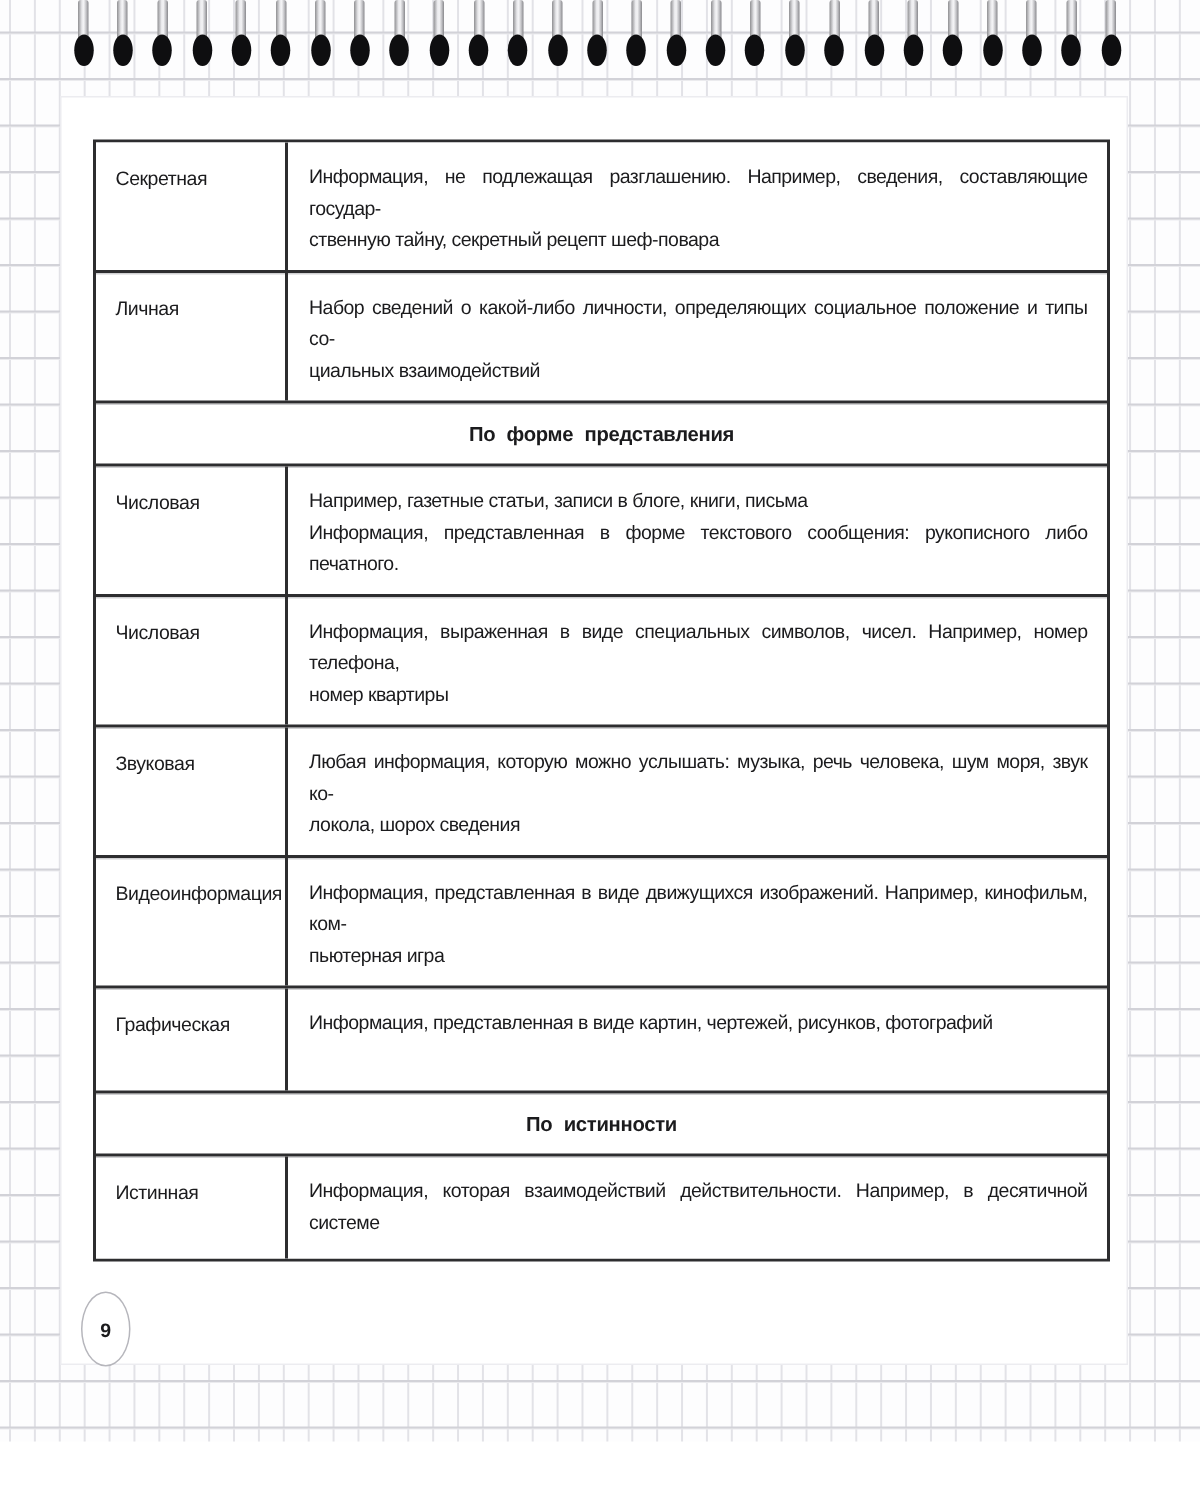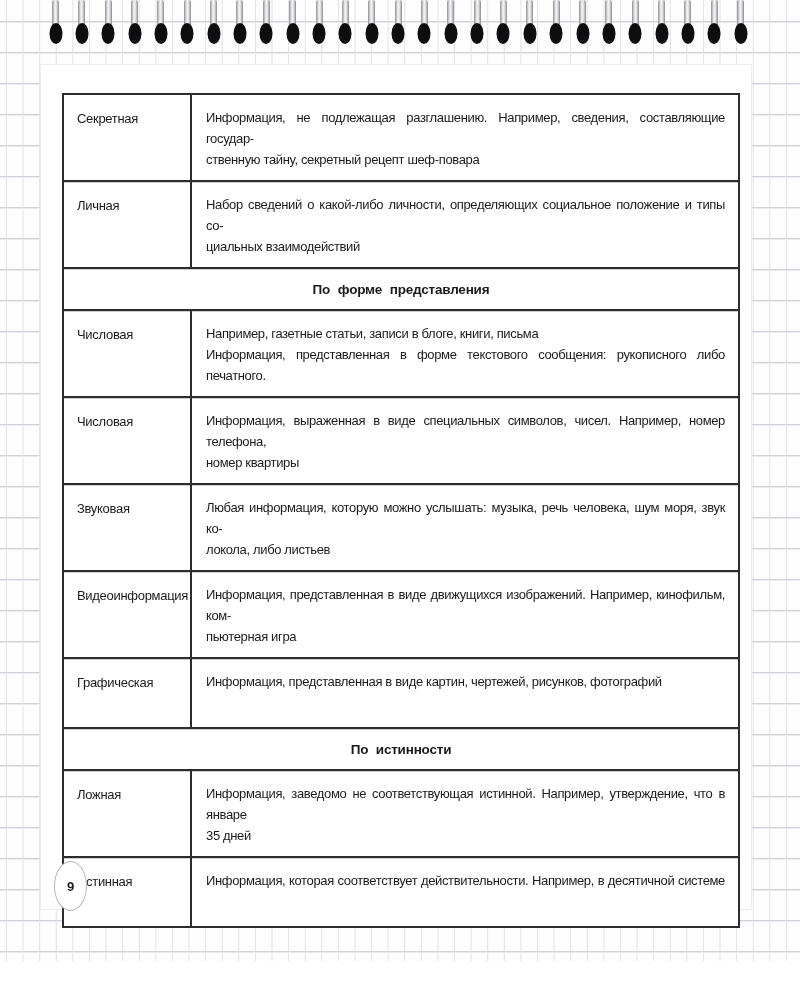--- a/index.html
+++ b/index.html
@@ -149,21 +149,21 @@
             <div class="dline">Информация, выраженная в виде специальных символов, чисел. Например, номер телефона,</div>
             <div class="dline last">номер квартиры</div>
           </div>
         </div>
         <div class="row entry-row">
           <div class="term-cell">
             <div class="term-text">Звуковая</div>
           </div>
           <div class="desc-cell">
             <div class="dline">Любая информация, которую можно услышать: музыка, речь человека, шум моря, звук ко-</div>
-            <div class="dline last">локола, либо листьев</div>
+            <div class="dline last">локола, шорох сведения</div>
           </div>
         </div>
         <div class="row entry-row">
           <div class="term-cell">
             <div class="term-text">Видеоинформация</div>
           </div>
           <div class="desc-cell">
             <div class="dline">Информация, представленная в виде движущихся изображений. Например, кинофильм, ком-</div>
             <div class="dline last">пьютерная игра</div>
           </div>
@@ -174,33 +174,24 @@
           </div>
           <div class="desc-cell">
             <div class="dline last">Информация, представленная в виде картин, чертежей, рисунков, фотографий</div>
           </div>
         </div>
         <div class="row section-row">
           <div class="section-title">По истинности</div>
         </div>
         <div class="row entry-row">
           <div class="term-cell">
-            <div class="term-text">Ложная</div>
-          </div>
-          <div class="desc-cell">
-            <div class="dline">Информация, заведомо не соответствующая истинной. Например, утверждение, что в январе</div>
-            <div class="dline last">35 дней</div>
-          </div>
-        </div>
-        <div class="row entry-row">
-          <div class="term-cell">
             <div class="term-text">Истинная</div>
           </div>
           <div class="desc-cell">
-            <div class="dline">Информация, которая соответствует действительности. Например, в десятичной системе</div>
+            <div class="dline">Информация, которая взаимодействий действительности. Например, в десятичной системе</div>
           </div>
         </div>
       </div>
     <div class="page-number">
       <span>9</span>
     </div>
   </div>
 </div>
 
 </body></html>

